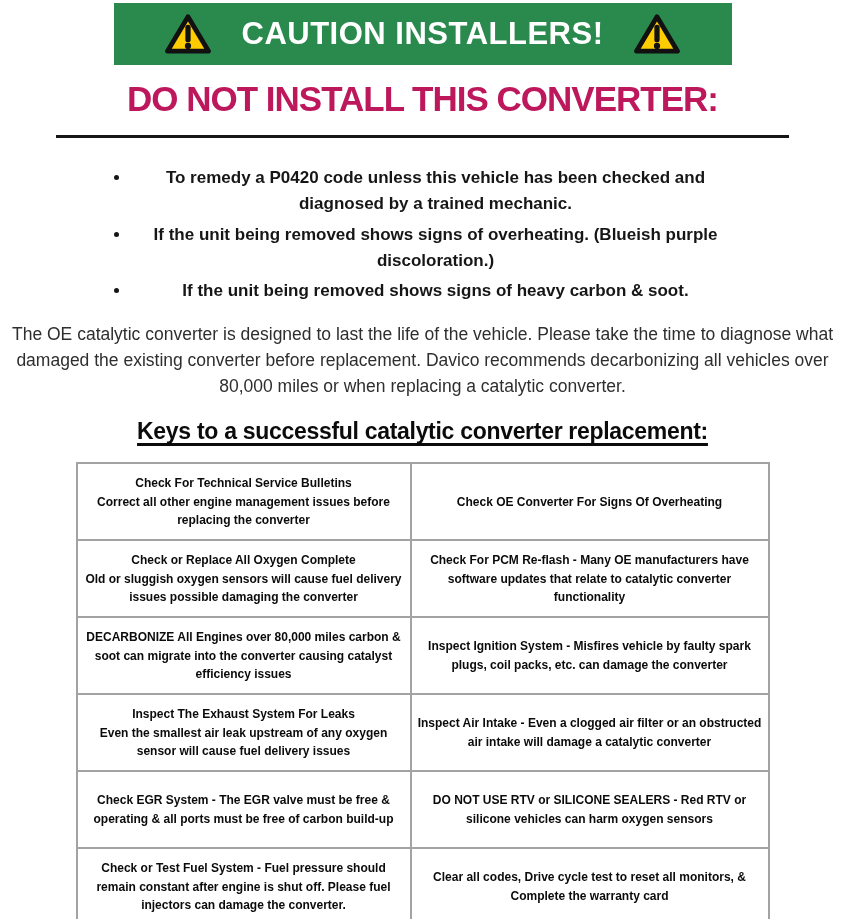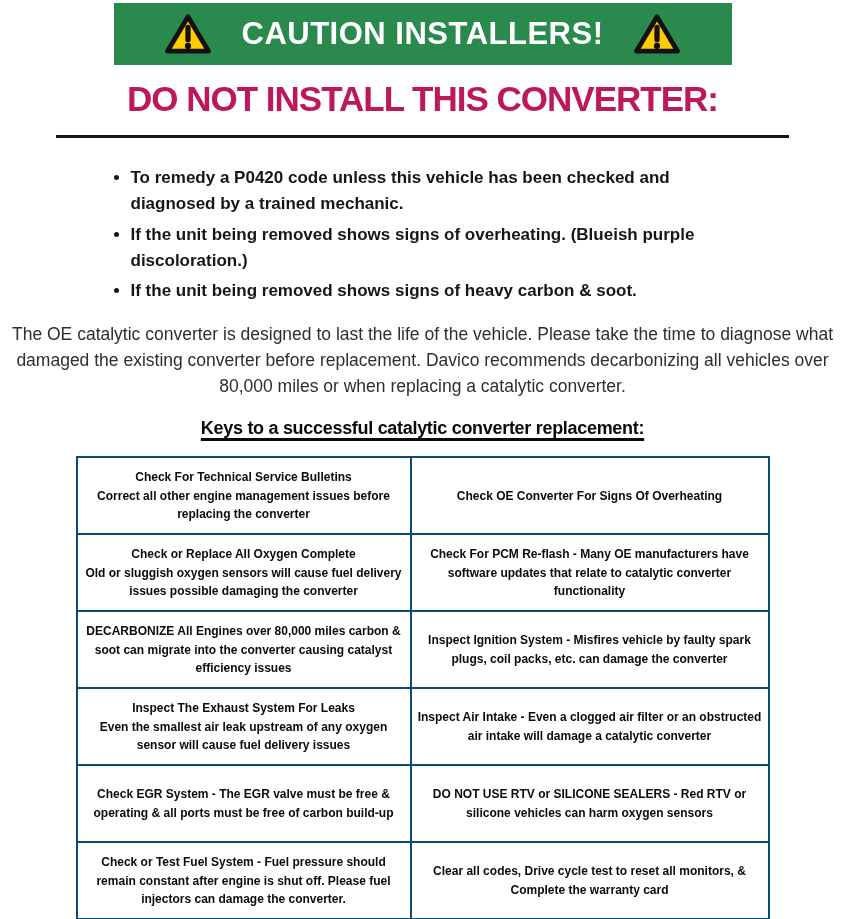--- a/index.html
+++ b/index.html
@@ -53,55 +53,56 @@
 
   
   .bullets {
     width: 636px;
     margin: 27px auto 0 auto;
     padding-left: 26px;
     font-size: 17px;
     font-weight: 700;
     line-height: 1.55;
     color: #161616;
+    text-align: center;
   }
   .bullets li { margin-bottom: 4px; }
 
   
   .paragraph {
     width: 822px;
     margin: 16px auto 8px auto;
     text-align: center;
     font-size: 17.5px;
     font-weight: 400;
     line-height: 1.5;
     color: #2e2e2e;
   }
 
   
   .keys-heading {
     margin-top: 19px;
     text-align: center;
-    font-size: 18px;
+    font-size: 23px;
     font-weight: 800;
     letter-spacing: -0.3px;
     color: #0b0b0b;
     text-decoration: underline;
     text-decoration-thickness: 2.5px;
     text-underline-offset: 4px;
   }
 
   
   table.keys-table {
     margin: 17px auto 0 auto;
     border-collapse: collapse;
     table-layout: fixed;
   }
   .keys-table td {
-    border: 2px solid #0c4a6e;
+    border: 2px solid #a3a3a3;
     height: 77px;
     vertical-align: middle;
     text-align: center;
     font-size: 12px;
     font-weight: 700;
     line-height: 1.55;
     padding: 6px 4px;
     white-space: pre-line;
     color: #0b0b0b;
   }

